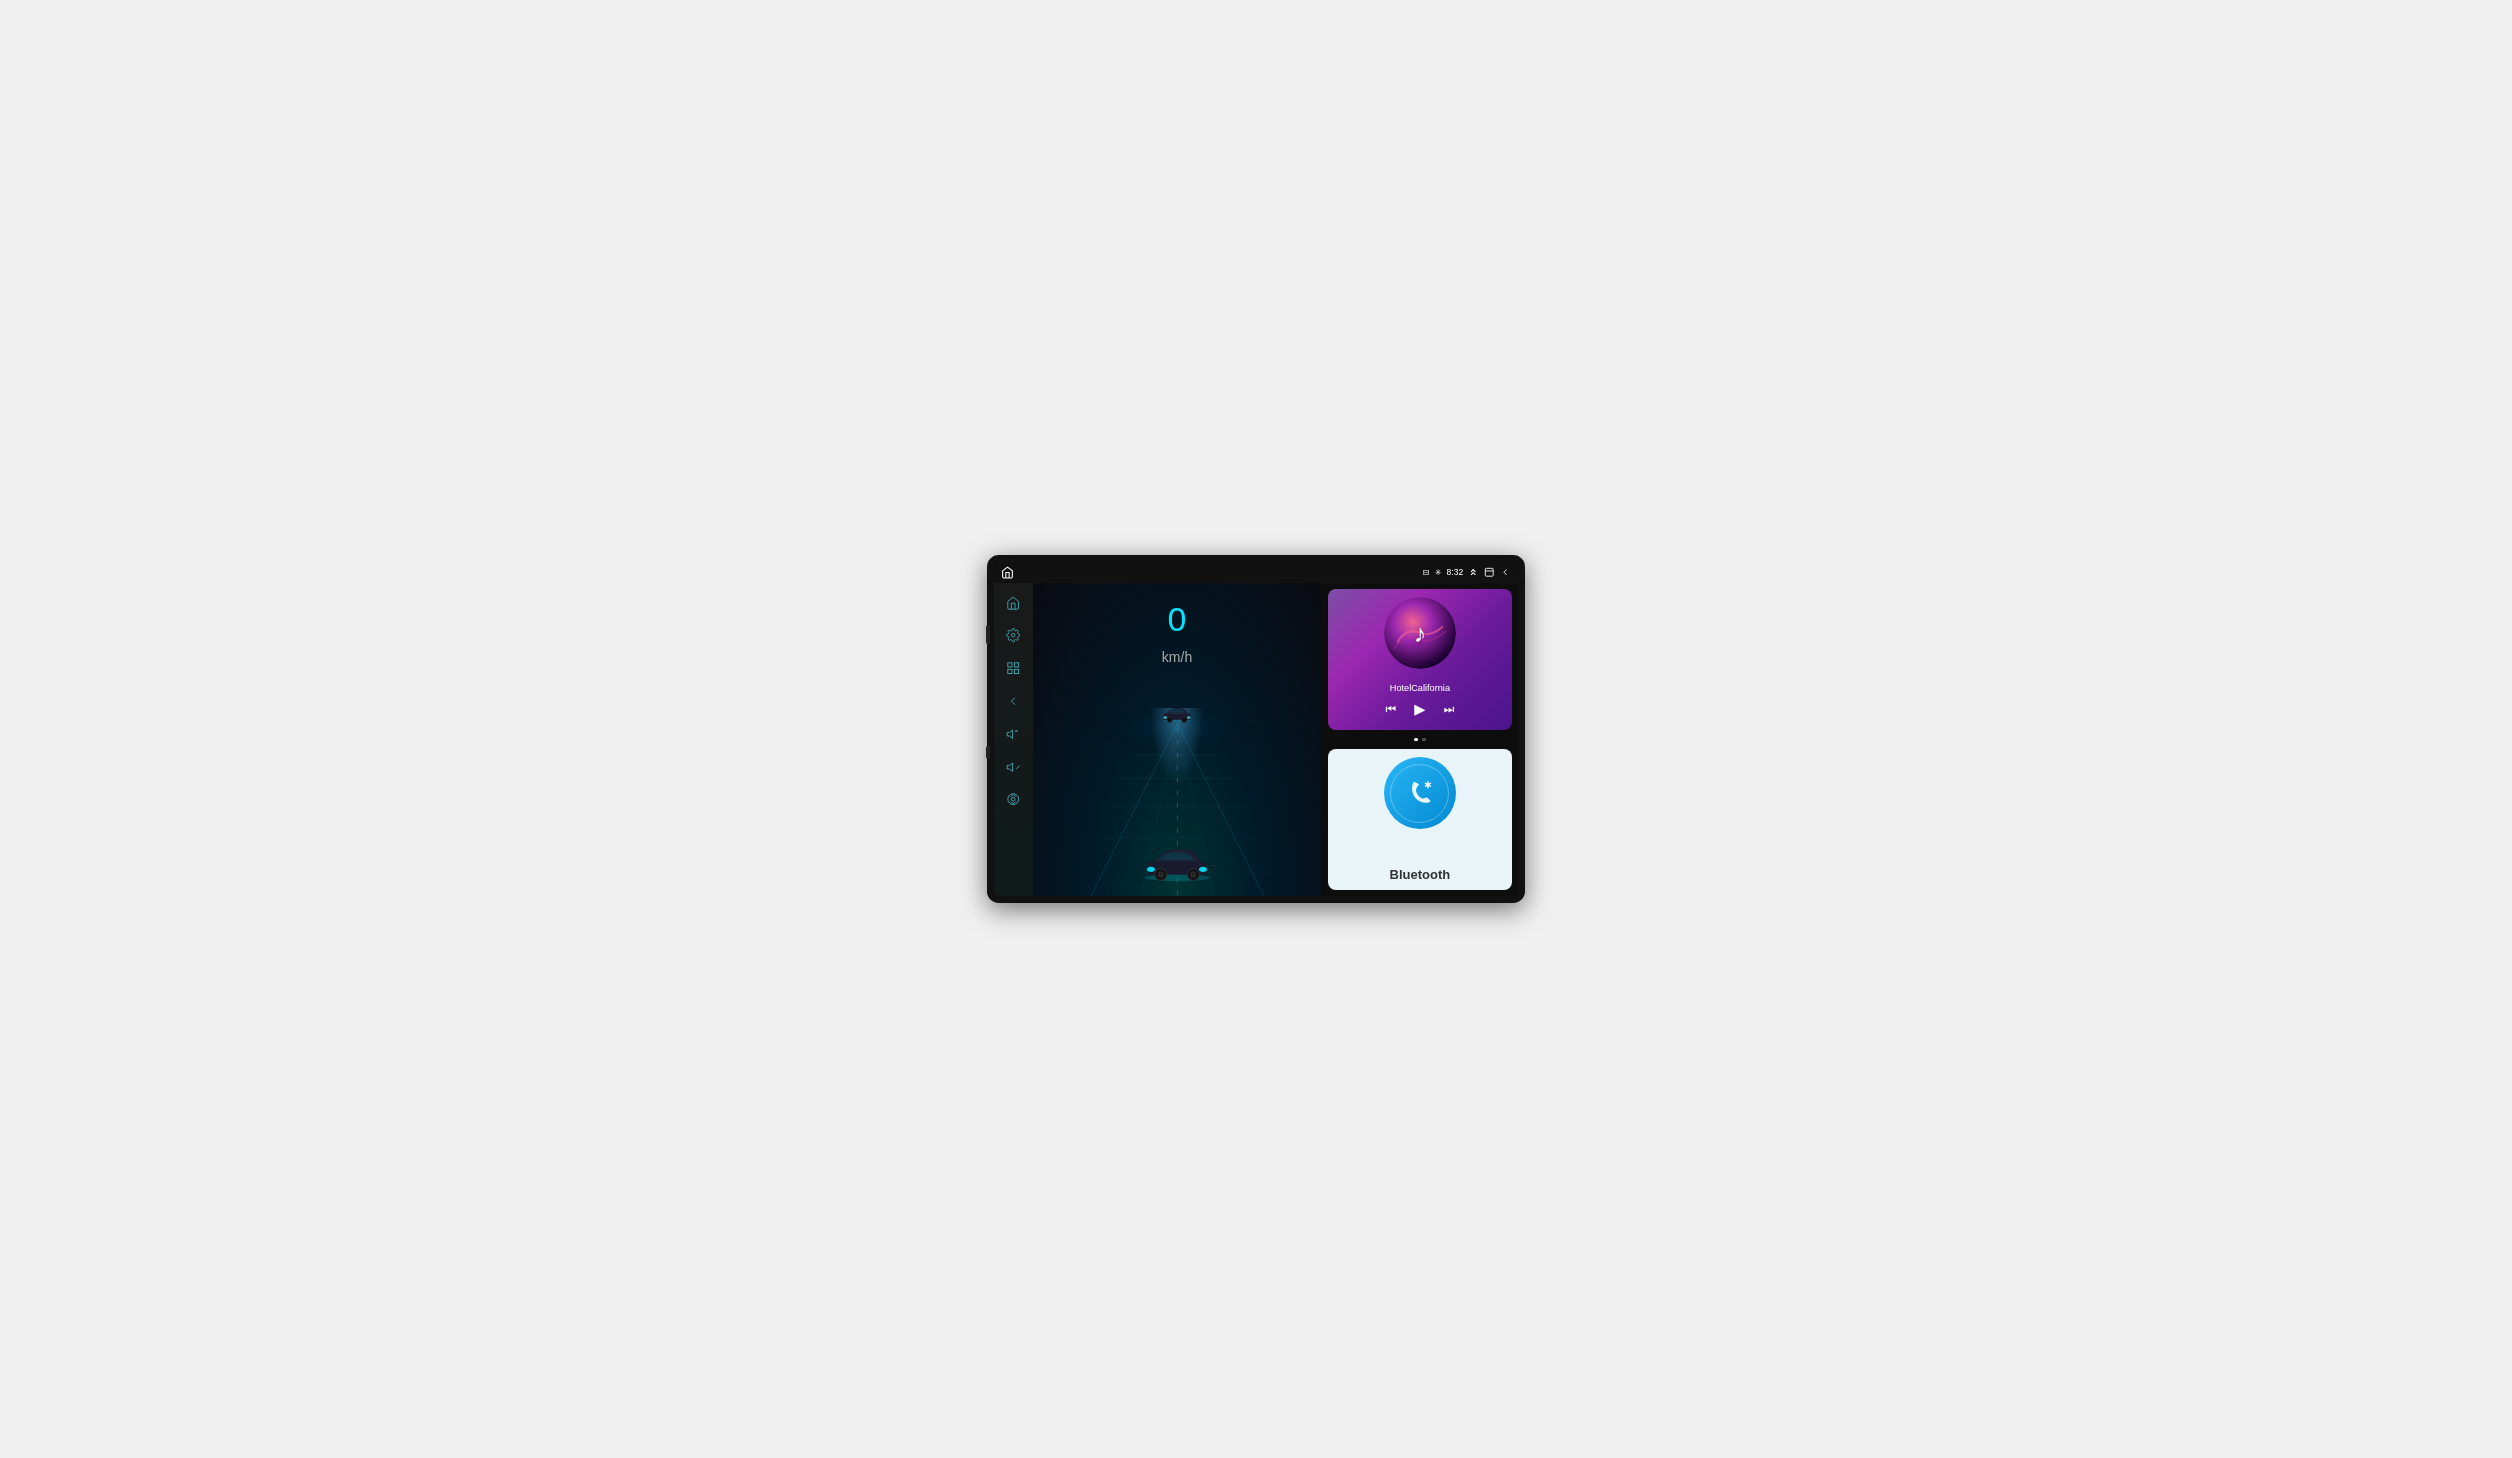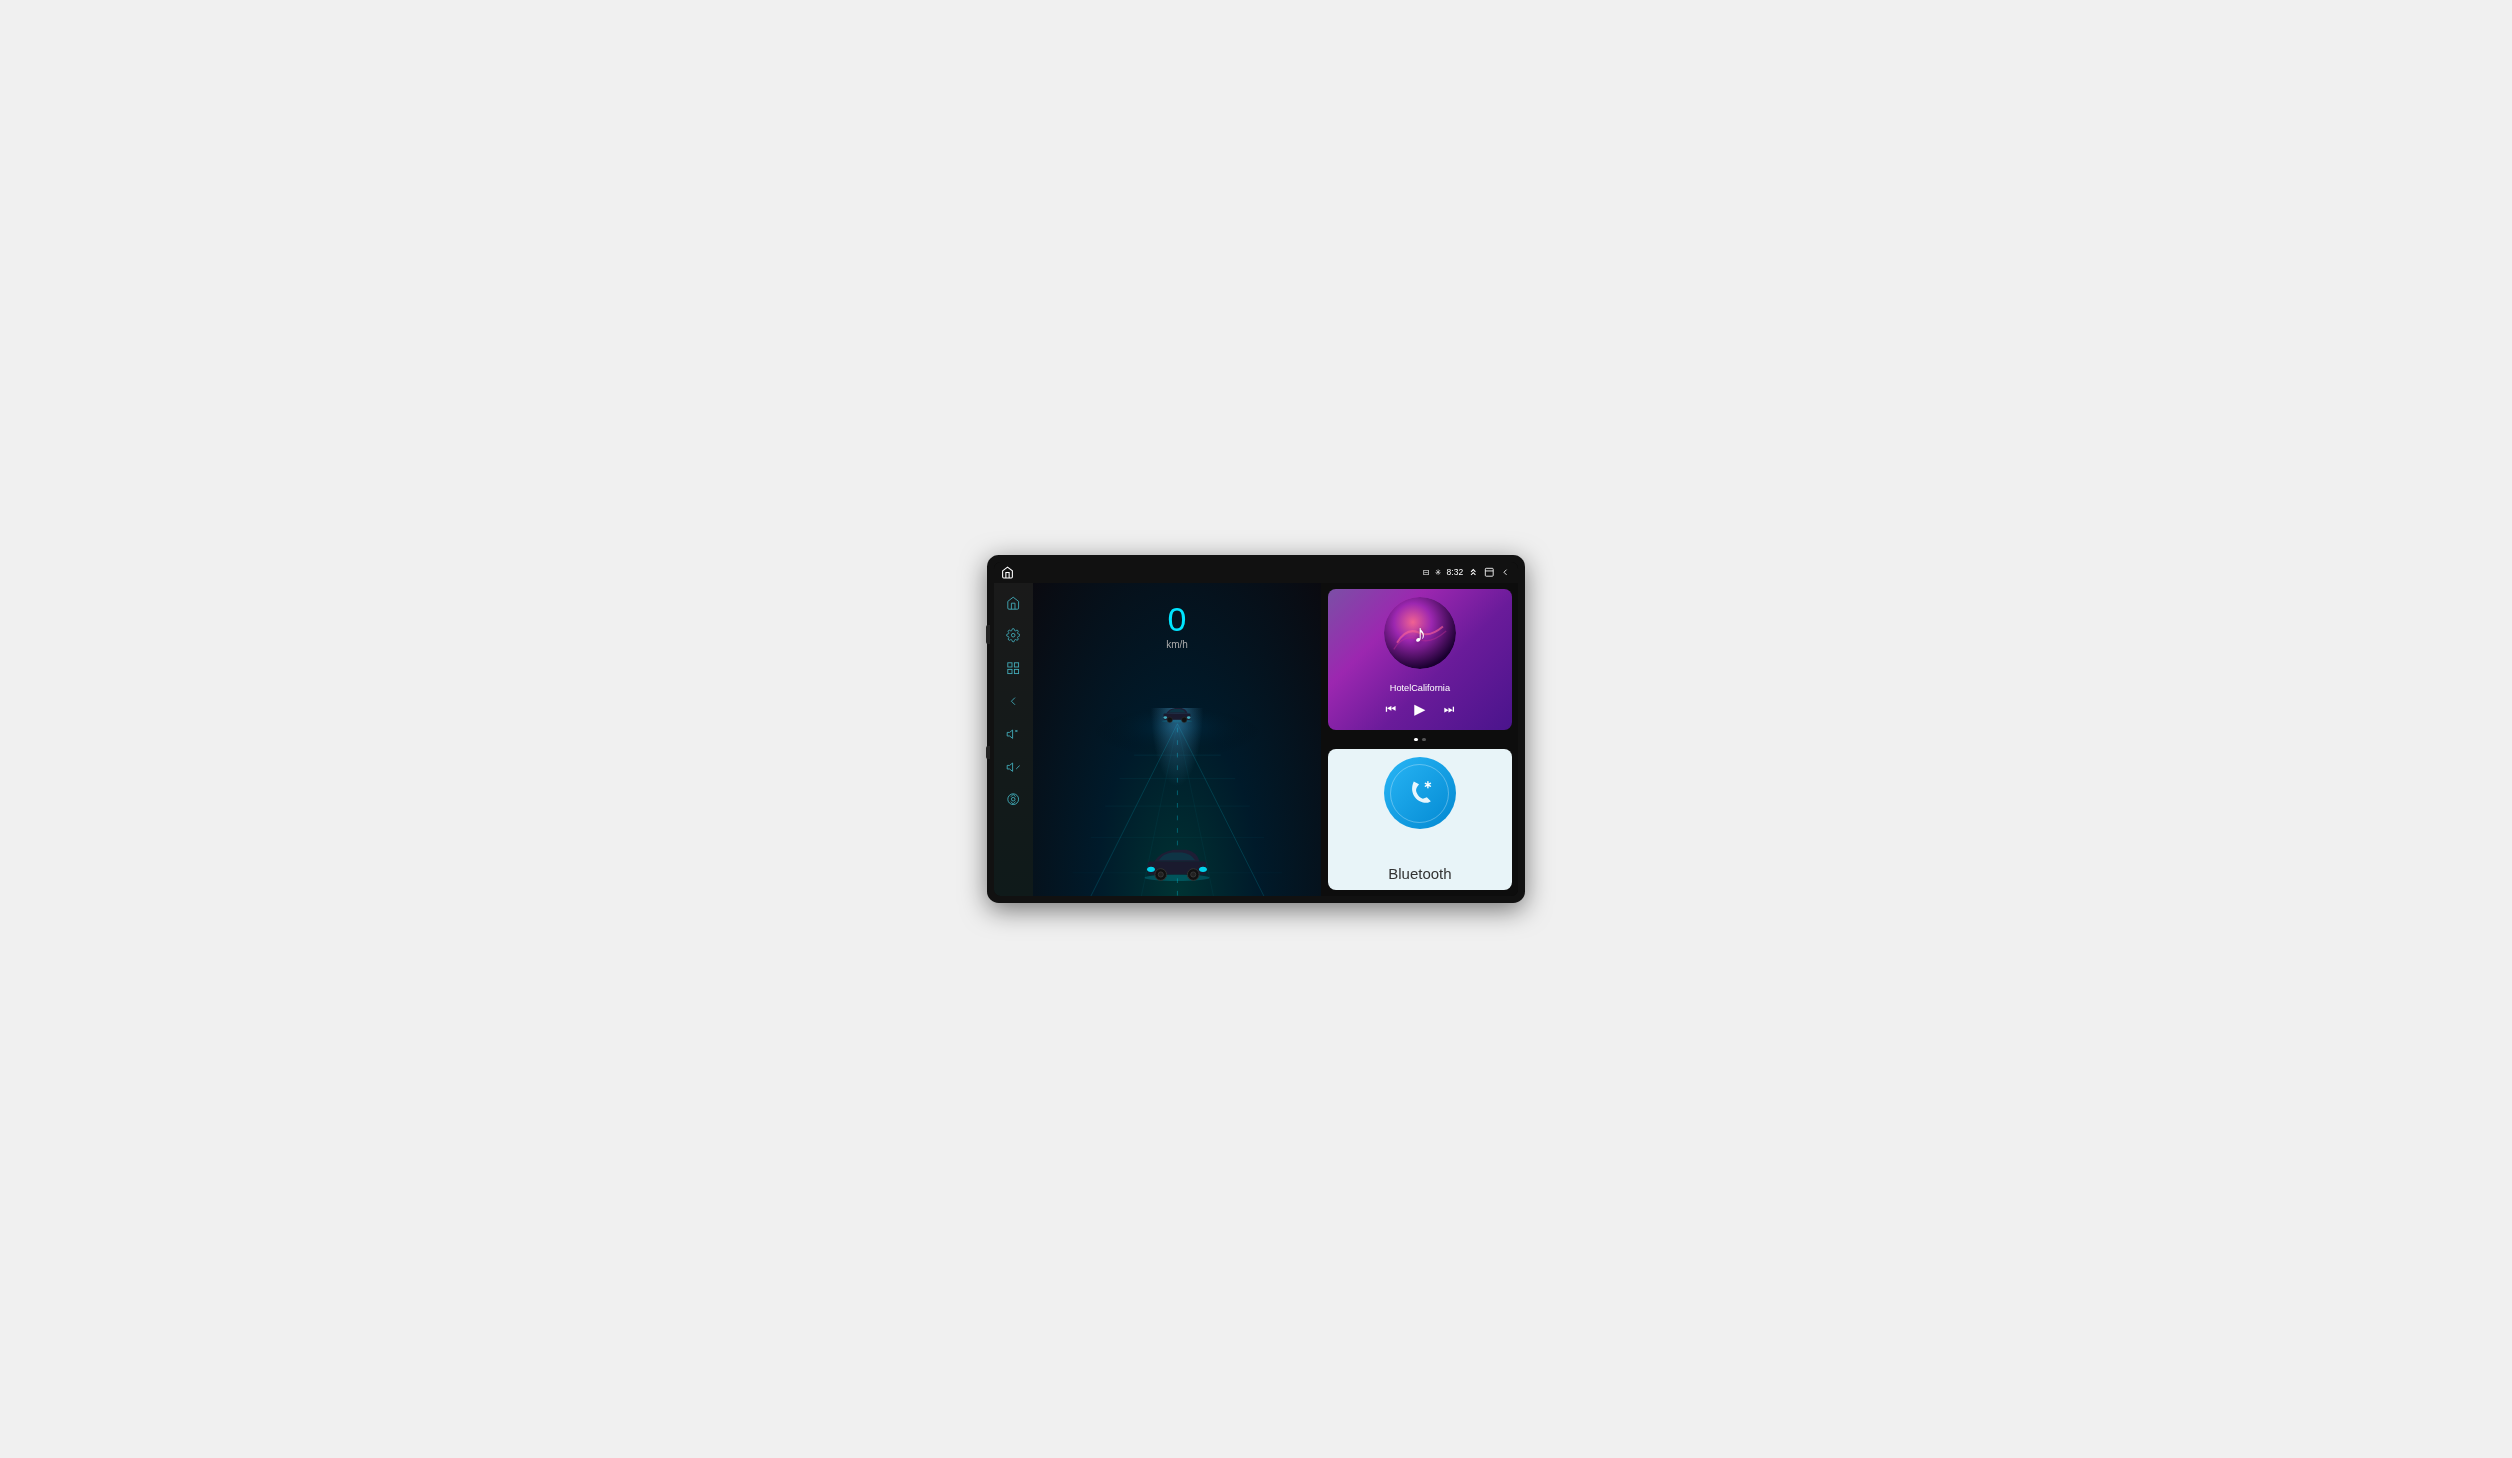--- a/index.html
+++ b/index.html
@@ -112,23 +112,23 @@
     }
 
     .speed-number {
       font-size: 34px;
       font-weight: 300;
       color: #00e5ff;
       line-height: 1;
     }
 
     .speed-unit {
-      font-size: 10px;
+      font-size: 14px;
       color: #aaa;
-      margin-top: 3px;
+      margin-top: 13px;
     }
 
     .car-container {
       position: absolute;
       bottom: 13px;
       left: 50%;
       transform: translateX(-50%);
       z-index: 3;
     }
 
@@ -225,22 +225,22 @@
     .bt-inner-ring {
       position: absolute;
       width: 59px;
       height: 59px;
       border-radius: 50%;
       border: 1.3px solid rgba(255,255,255,0.3);
     }
 
     .bt-label {
       color: #333;
-      font-size: 15px;
-      font-weight: 400;
+      font-size: 13px;
+      font-weight: 700;
     }
 
     
     .dots-row {
       display: flex;
       justify-content: center;
       gap: 3.9px;
       padding: 2.6px 0;
     }
 

